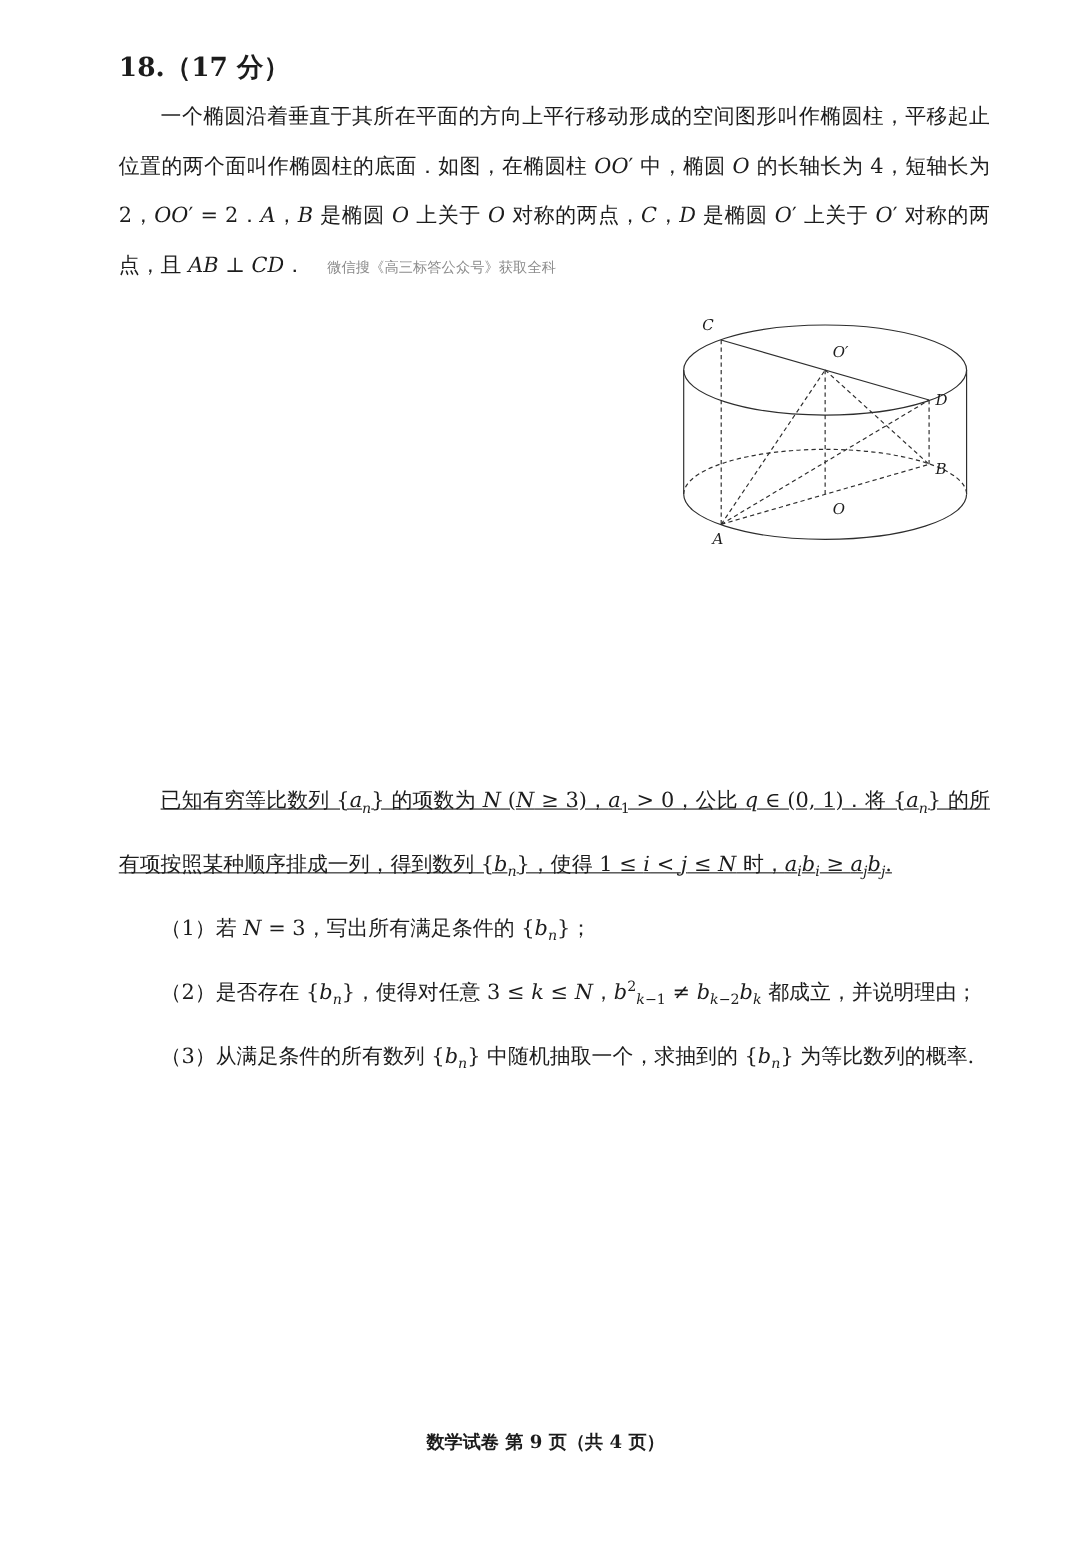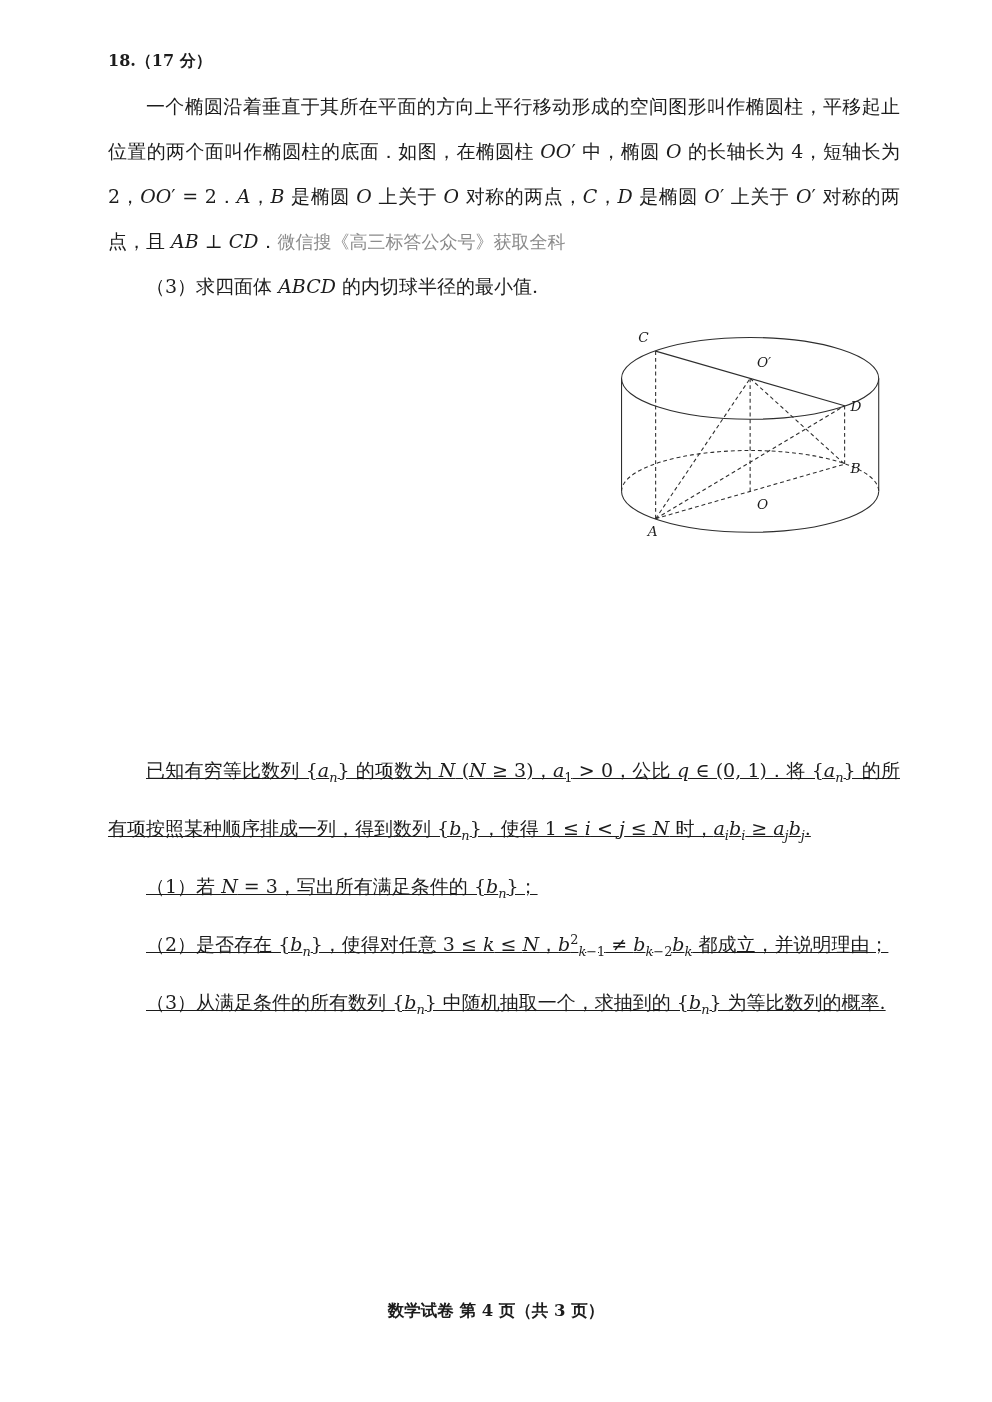--- a/index.html
+++ b/index.html
@@ -10,67 +10,67 @@
     height: 1402px;
     margin: 0 auto;
     background: #ffffff;
     color: #1c1c1c;
     font-family: "DejaVu Serif", "Liberation Serif", serif;
     overflow: hidden;
   }
   .content { padding: 38px 92px 0 108px; font-size: 19px; }
   .prob-heading {
     font-weight: bold;
-    font-size: 16px;
+    font-size: 24px;
     line-height: 46px;
   }
   .intro {
     line-height: 45px;
     text-align: justify;
     text-indent: 2em;
   }
   .intro i, .part i { font-style: italic; }
   .part { padding-left: 38px; }
   .parts18 .part { line-height: 44px; }
   .watermark {
     color: #8b8b8b;
-    font-size: 18px;
+    font-size: 13px;
+    margin-left: 20px;
   }
   .figure-wrap { width: 302px; margin: 10px -6px 0 auto; }
   .figure-svg { display: block; width: 100%; height: auto; }
   .fig-labels text {
     font-style: italic;
     font-size: 14px;
     fill: #1c1c1c;
     font-family: "DejaVu Serif", "Liberation Serif", serif;
   }
   .p19 { margin-top: 183px; }
   .intro19 { line-height: 58px; text-align: justify; text-indent: 2em; text-decoration: underline; }
-  .parts19 .part { line-height: 58px; text-decoration: underline; }
+  .parts19 .part { line-height: 58px; }
   sub, sup { font-size: 68%; line-height: 0; }
   .footer {
     position: absolute;
     left: 0; right: 0; top: 1300px;
     text-align: center;
     font-weight: bold;
     font-size: 16.5px;
     font-family: "DejaVu Serif", "Liberation Serif", serif;
   }
 </style>
 </head>
 <body>
 
 <div class="page">
   <div class="content">
 
     <div class="prob">
       <div class="prob-heading">18.（17 分）</div>
       <p class="intro"><span>一个椭圆沿着垂直于其所在平面的方向上平行移动形成的空间图形叫作椭圆柱，平移起止位置的两个面叫作椭圆柱的底面．如图，在椭圆柱 <i>OO</i>′ 中，椭圆 <i>O</i> 的长轴长为 4，短轴长为 2，<i>OO</i>′ = 2．<i>A</i>，<i>B</i> 是椭圆 <i>O</i> 上关于 <i>O</i> 对称的两点，<i>C</i>，<i>D</i> 是椭圆 <i>O</i>′ 上关于 <i>O</i>′ 对称的两点，且 <i>AB</i> ⊥ <i>CD</i>．</span><span class="watermark">微信搜《高三标答公众号》获取全科</span></p>
       <div class="parts18">
-        <div class="part">（3）求四面体 <i>ABCD</i> 的内切球半径的最小值.</div>
       </div>
 
       <div class="figure-wrap">
         <svg class="figure-svg" viewBox="0 0 310 246">
           <g stroke="#2e2e2e" stroke-width="1.1" fill="none">
             <ellipse cx="150" cy="62" rx="132" ry="42"></ellipse>
             <path d="M18,178 A132,42 0 0 1 282,178" stroke-dasharray="4 3"></path>
             <path d="M18,178 A132,42 0 0 0 282,178"></path>
             <line x1="18" y1="62" x2="18" y2="178"></line>
             <line x1="282" y1="62" x2="282" y2="178"></line>
@@ -101,14 +101,14 @@
       <p class="intro intro19">已知有穷等比数列 {<i>a<sub>n</sub></i>} 的项数为 <i>N</i> (<i>N</i> ≥ 3)，<i>a</i><sub>1</sub> &gt; 0，公比 <i>q</i> ∈ (0, 1)．将 {<i>a<sub>n</sub></i>} 的所有项按照某种顺序排成一列，得到数列 {<i>b<sub>n</sub></i>}，使得 1 ≤ <i>i</i> &lt; <i>j</i> ≤ <i>N</i> 时，<i>a<sub>i</sub></i><i>b<sub>i</sub></i> ≥ <i>a<sub>j</sub></i><i>b<sub>j</sub></i>.</p>
       <div class="parts19">
         <div class="part">（1）若 <i>N</i> = 3，写出所有满足条件的 {<i>b<sub>n</sub></i>}；</div>
         <div class="part">（2）是否存在 {<i>b<sub>n</sub></i>}，使得对任意 3 ≤ <i>k</i> ≤ <i>N</i>，<i>b</i><sup>2</sup><sub><i>k</i>−1</sub> ≠ <i>b</i><sub><i>k</i>−2</sub><i>b<sub>k</sub></i> 都成立，并说明理由；</div>
         <div class="part">（3）从满足条件的所有数列 {<i>b<sub>n</sub></i>} 中随机抽取一个，求抽到的 {<i>b<sub>n</sub></i>} 为等比数列的概率.</div>
       </div>
     </div>
 
   </div>
 
-  <div class="footer">数学试卷  第 4 页（共 3 页）</div>
+  <div class="footer">数学试卷  第 9 页（共 4 页）</div>
 </div>
 
 </body></html>

